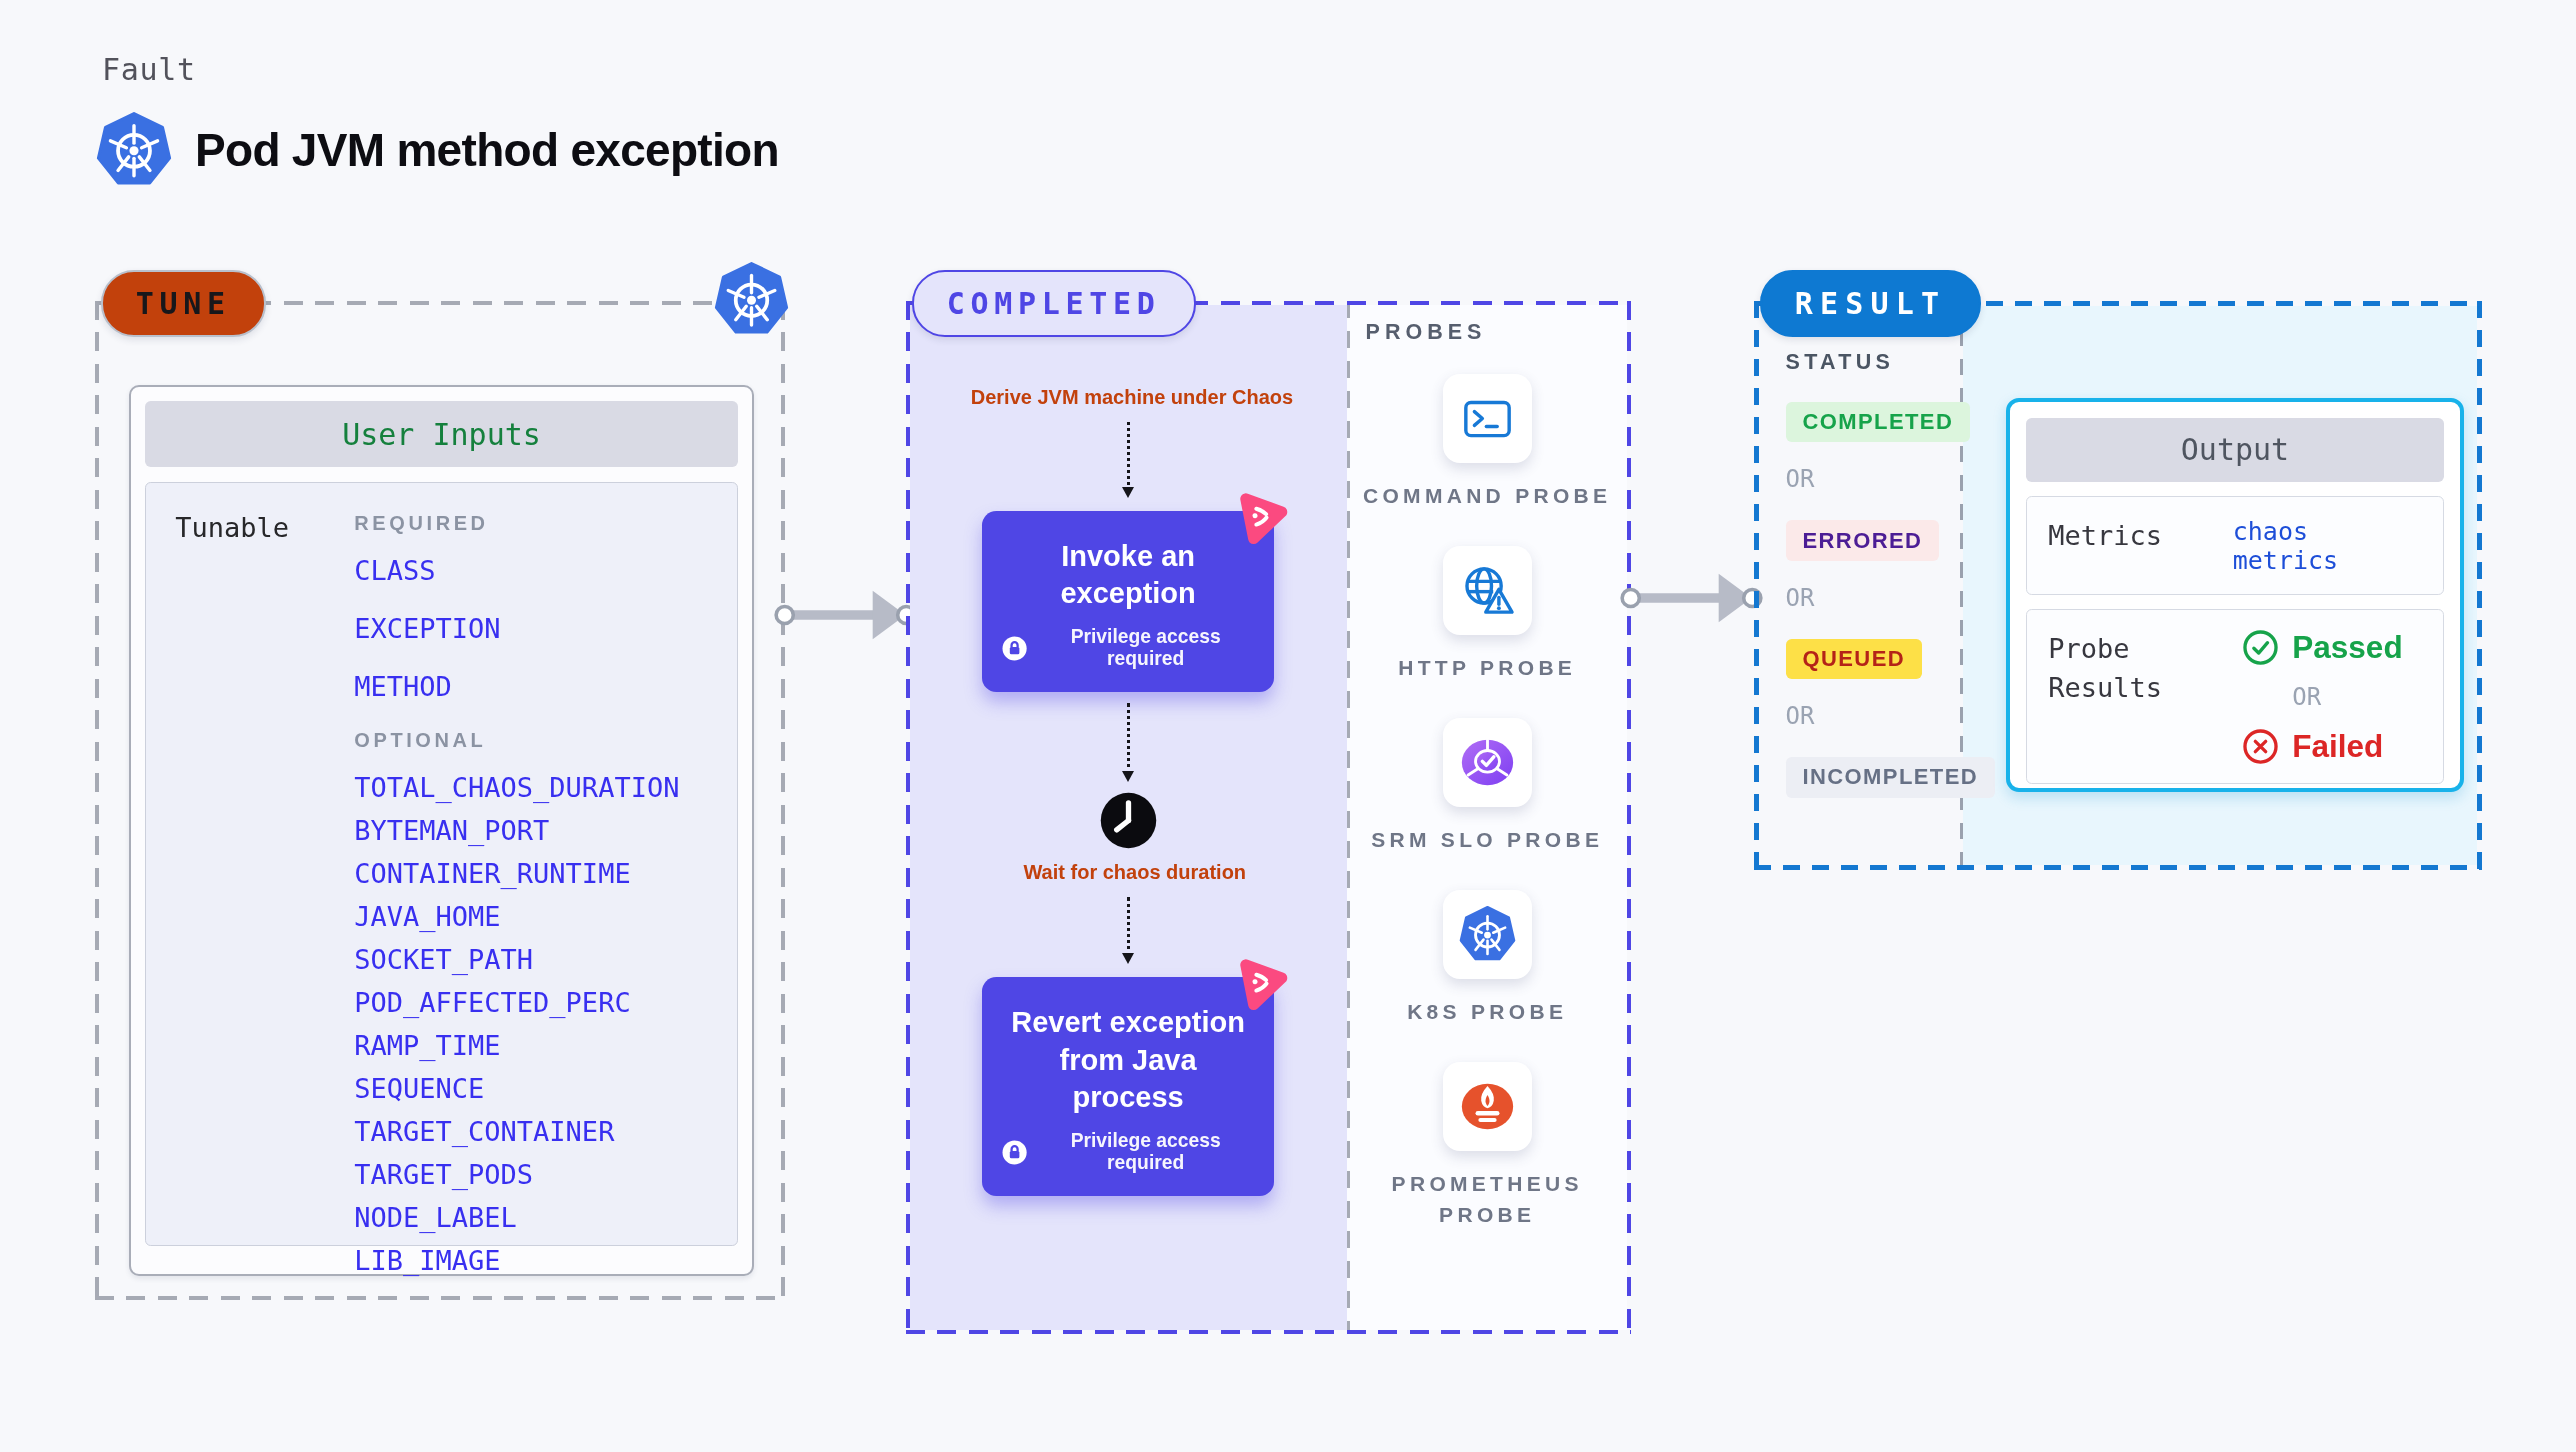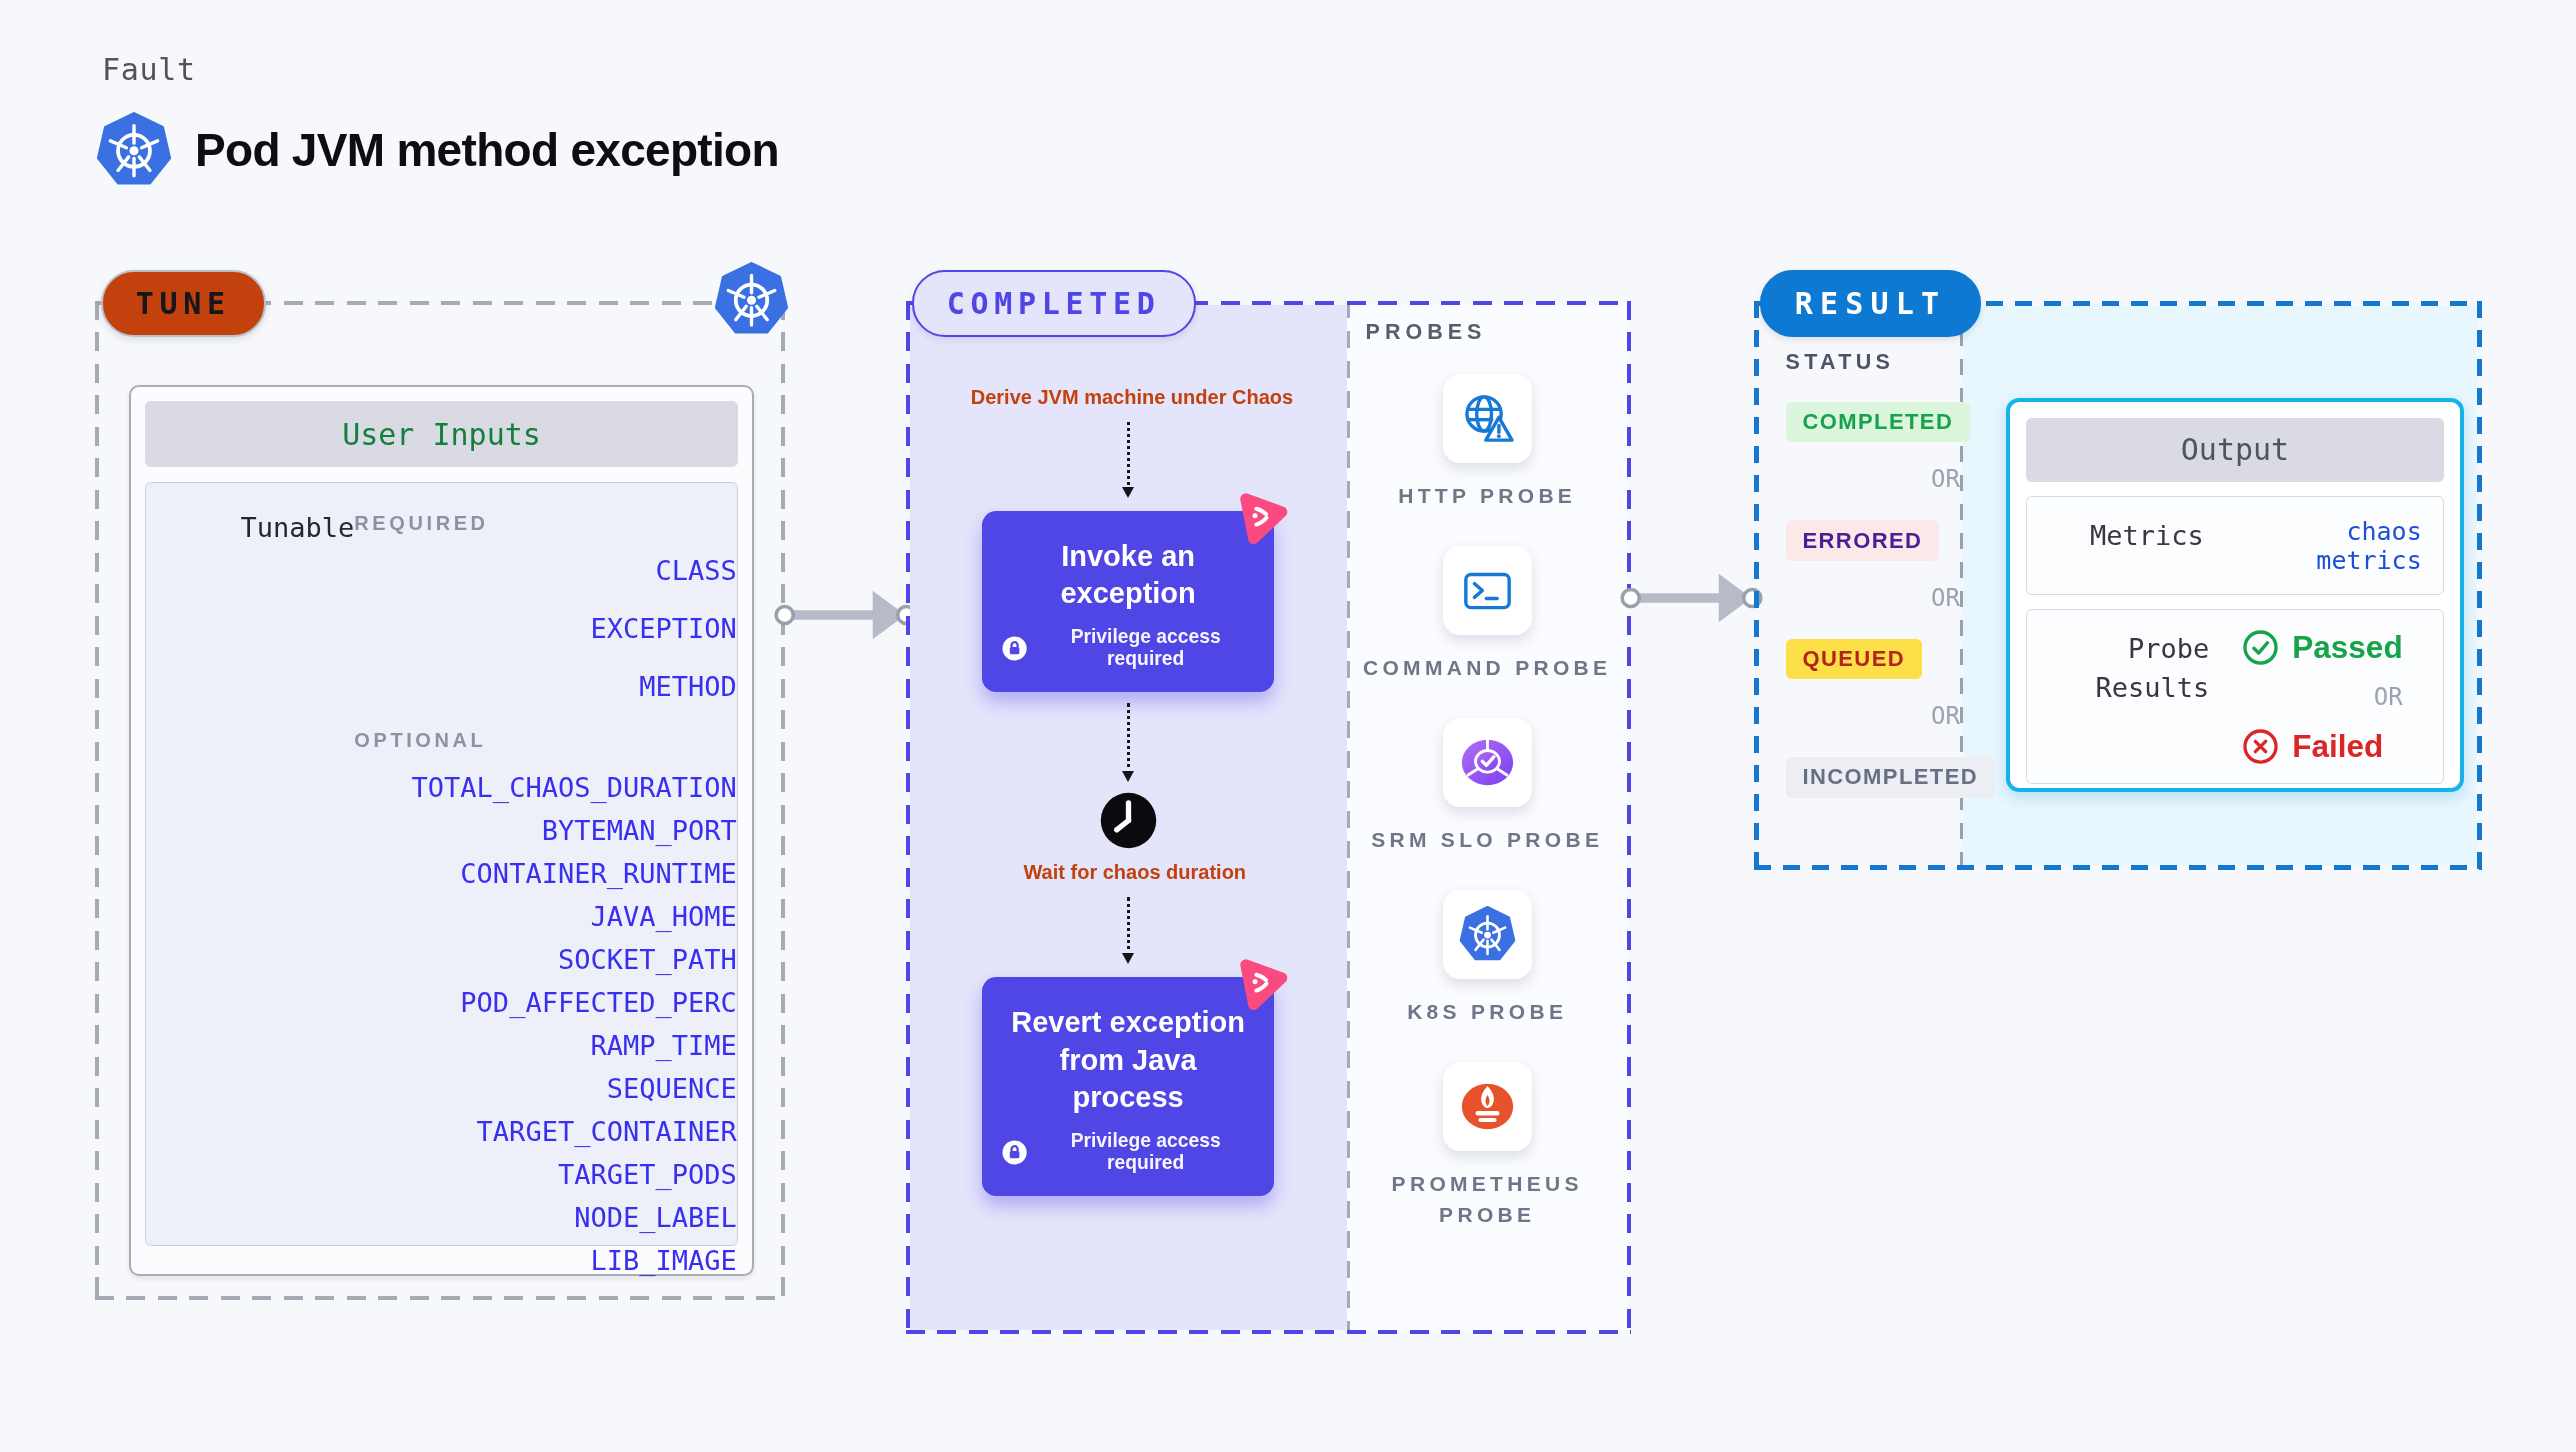--- a/index.html
+++ b/index.html
@@ -1,18 +1,18 @@
 <!DOCTYPE html>
 <html style="font-size:11.5px"><head>
 <meta charset="utf-8">
 <style>
   html,body{margin:0;padding:0;background:#f7f8fb;}
   .page{position:relative;width:2576px;height:1452px;background:#f7f8fb;overflow:hidden;
         font-family:"Liberation Sans",sans-serif;}
-  .mono{font-family:"DejaVu Sans Mono","Liberation Mono",monospace;text-align:right;}
+  .mono{font-family:"DejaVu Sans Mono","Liberation Mono",monospace;}
 
   
   .kicker{position:absolute;left:102px;top:52px;font-size:30px;color:#52525b;letter-spacing:0.7px;}
   .title-row{position:absolute;left:96px;top:112px;display:flex;align-items:center;}
   .title-row h1{margin:0 0 0 23px;font-size:46px;font-weight:800;color:#0d0d12;letter-spacing:-0.7px;}
   .k8s-lg{width:76px;height:76px;}
 
   
   .dashbox{position:absolute;}
   .edge{position:absolute;}
@@ -267,43 +267,43 @@
       </div>
     </div>
 
     <div class="probes-area" style="background:transparent;">
       <div class="probes-head">PROBES</div>
       <div class="probe-col">
 
         <div class="probe">
           <div class="probe-card">
             <svg viewBox="0 0 100 100">
+              <rect x="12" y="22" width="76" height="58" rx="9" fill="none" stroke="#1779d6" stroke-width="6"></rect>
+              <path d="M27,38 L41,50 L27,62" fill="none" stroke="#1779d6" stroke-width="6" stroke-linecap="round" stroke-linejoin="round"></path>
+              <line x1="48" y1="64" x2="67" y2="64" stroke="#1779d6" stroke-width="6" stroke-linecap="round"></line>
+            </svg>
+          </div>
+          <div class="probe-label">COMMAND PROBE</div>
+        </div>
+
+        <div class="probe">
+          <div class="probe-card">
+            <svg viewBox="0 0 100 100">
               <g fill="none" stroke="#1779d6" stroke-width="6">
                 <circle cx="44" cy="42" r="30"></circle>
                 <ellipse cx="44" cy="42" rx="13" ry="30"></ellipse>
                 <line x1="15" y1="34" x2="73" y2="34"></line>
                 <line x1="15" y1="52" x2="60" y2="52"></line>
               </g>
               <path d="M70,48 L93,88 L47,88 Z" fill="#fff" stroke="#1779d6" stroke-width="6" stroke-linejoin="round"></path>
               <line x1="70" y1="62" x2="70" y2="74" stroke="#1779d6" stroke-width="6" stroke-linecap="round"></line>
               <circle cx="70" cy="81" r="3.4" fill="#1779d6"></circle>
             </svg>
           </div>
           <div class="probe-label">HTTP PROBE</div>
-        </div>
-
-        <div class="probe">
-          <div class="probe-card">
-            <svg viewBox="0 0 100 100">
-              <rect x="12" y="22" width="76" height="58" rx="9" fill="none" stroke="#1779d6" stroke-width="6"></rect>
-              <path d="M27,38 L41,50 L27,62" fill="none" stroke="#1779d6" stroke-width="6" stroke-linecap="round" stroke-linejoin="round"></path>
-              <line x1="48" y1="64" x2="67" y2="64" stroke="#1779d6" stroke-width="6" stroke-linecap="round"></line>
-            </svg>
-          </div>
-          <div class="probe-label">COMMAND PROBE</div>
         </div>
 
         <div class="probe">
           <div class="probe-card">
             <svg viewBox="0 0 100 100">
               <defs>
                 <linearGradient id="srmg" x1="0" y1="0" x2="1" y2="1">
                   <stop offset="0" stop-color="#b06df5"></stop>
                     <stop offset="1" stop-color="#7e3ff2"></stop>
                 </linearGradient>

